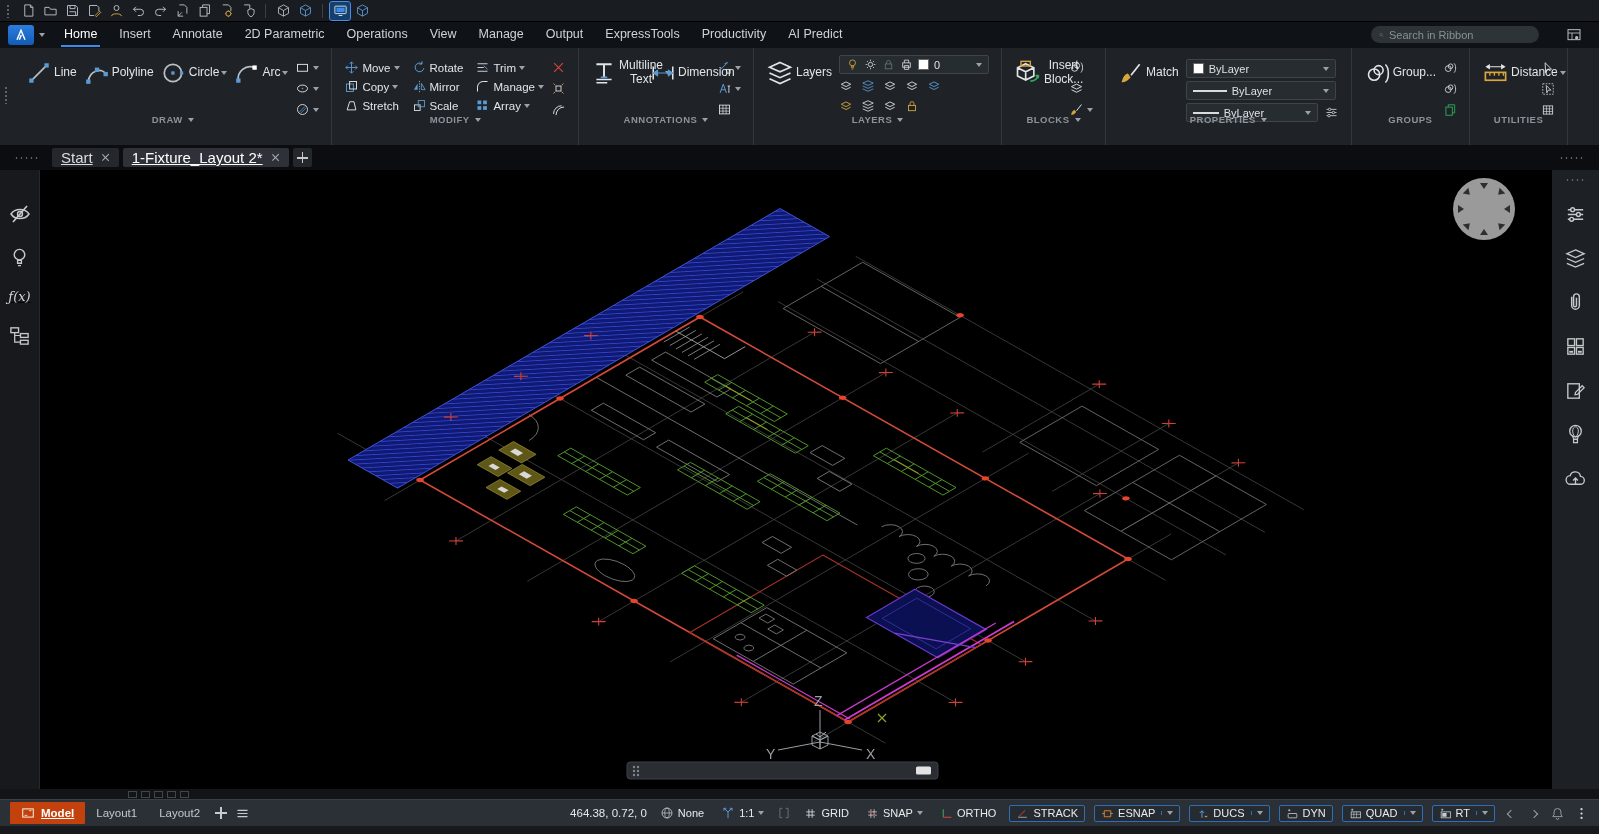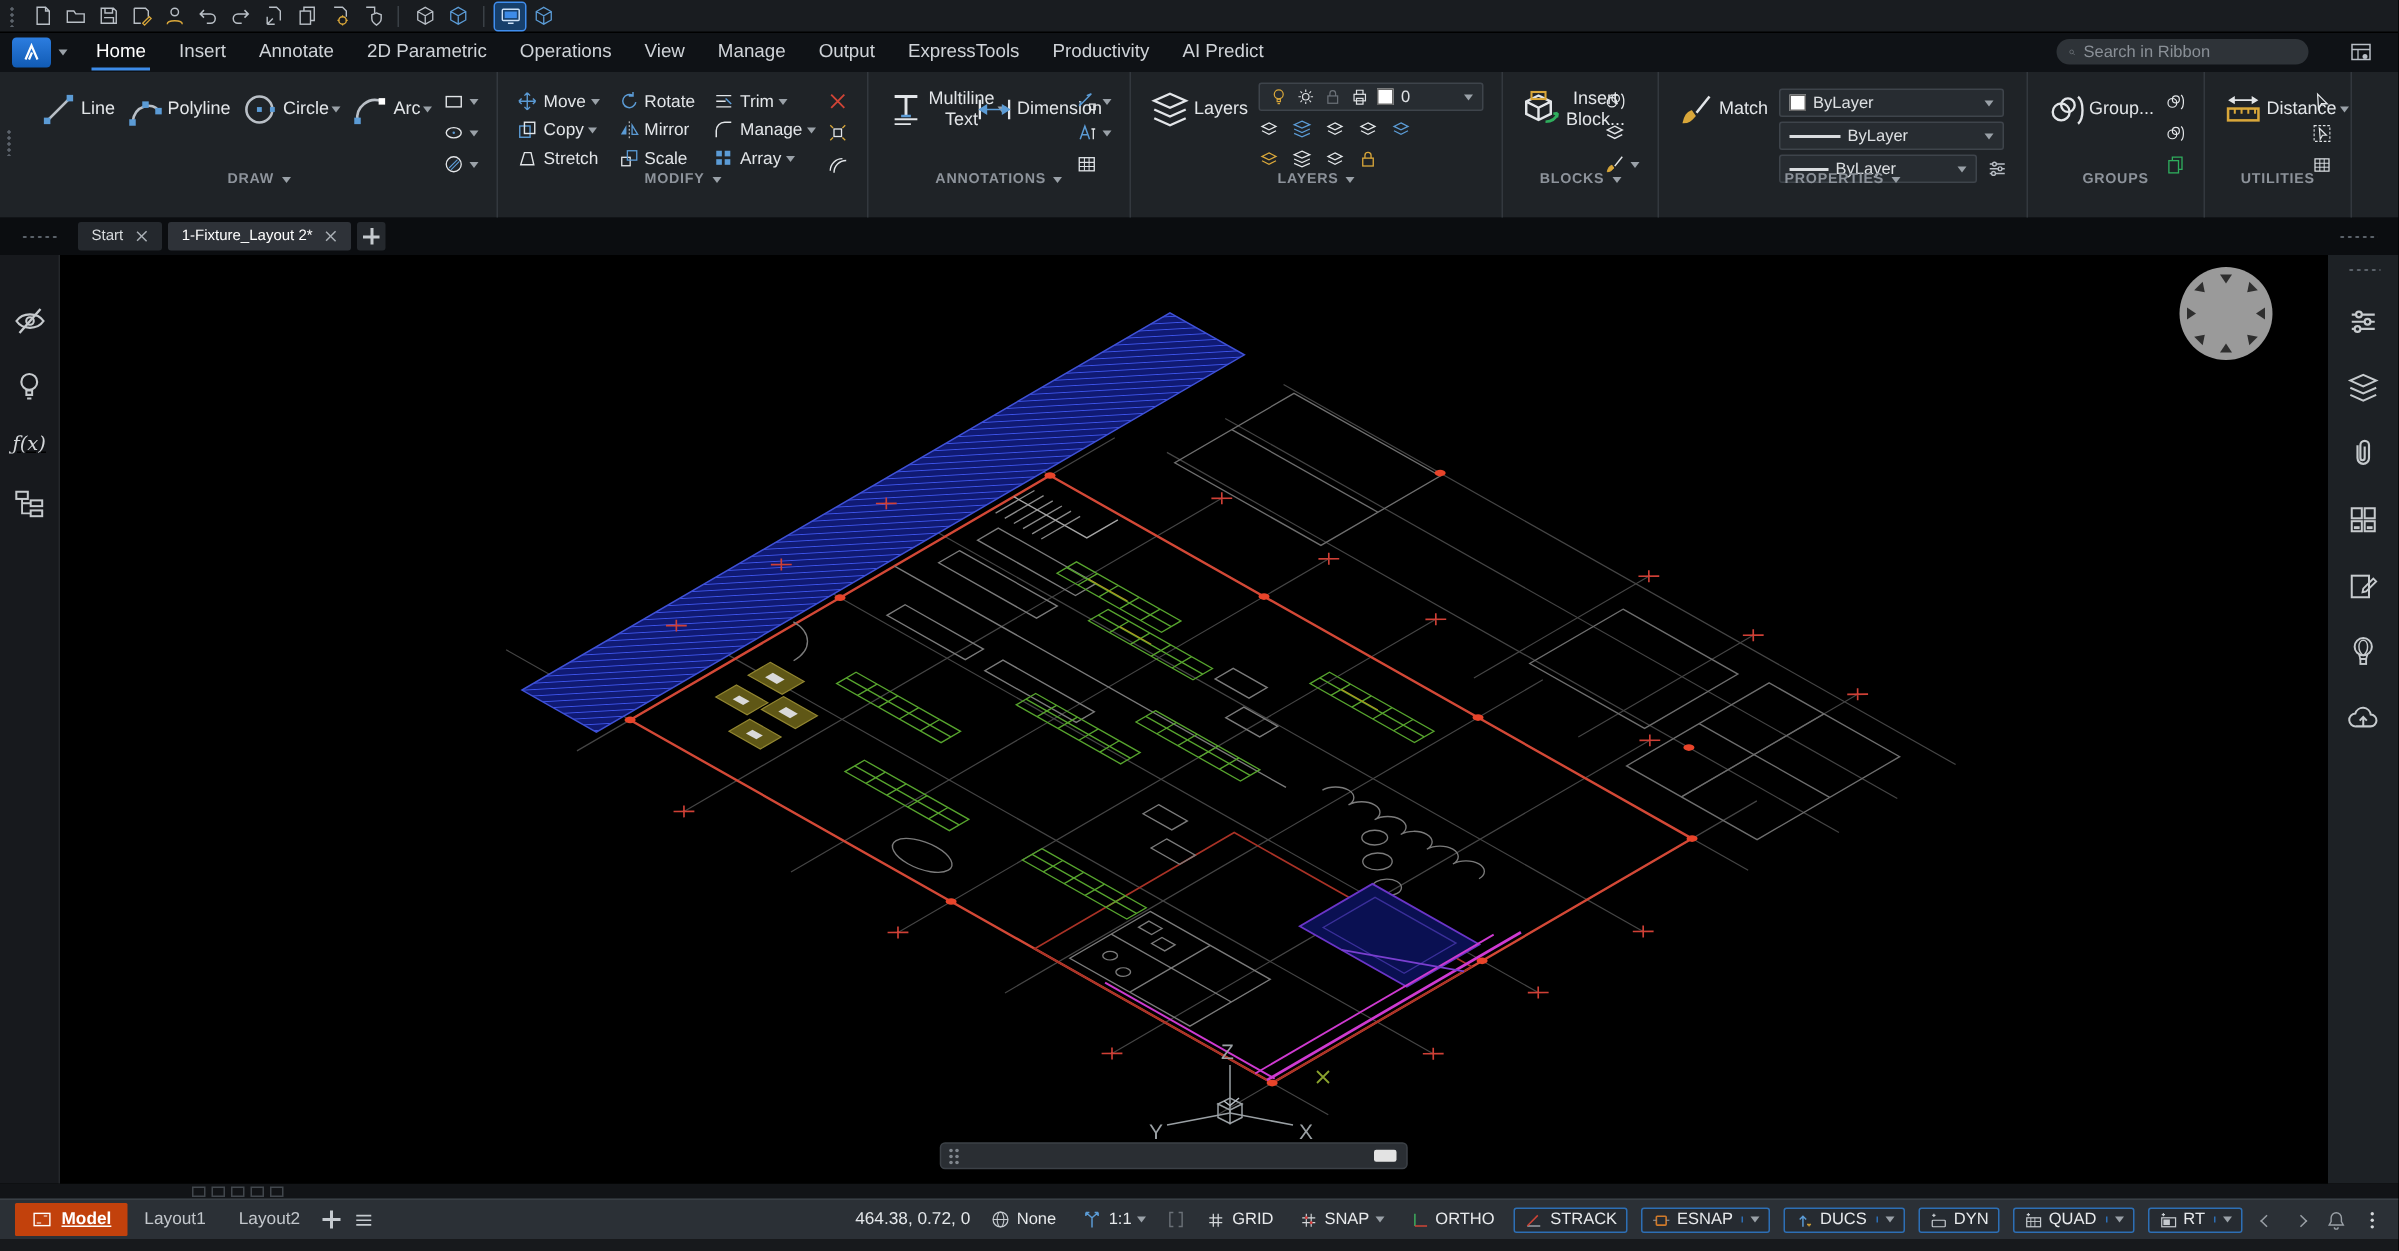--- a/index.html
+++ b/index.html
@@ -40,21 +40,21 @@
   .modgrid { display:grid; grid-template-columns:auto auto auto; column-gap:12px; row-gap:2px; padding-top:4px; }
   .boxfield { display:flex; align-items:center; gap:5px; width:150px; height:19px; background:#272c31; border:1px solid #3e444b; border-radius:2px; padding:0 6px; font-size:11px; color:#dde0e3; }
   .boxfield .sp { flex:1; }
   .swatch { width:11px; height:11px; background:#fff; border:1px solid #666; }
   .lineglyph { width:34px; height:2px; background:#d9dcdf; }
   .lyrgrid { display:grid; grid-template-columns:repeat(5,22px); row-gap:3px; padding-top:3px; }
 
   
   .doctabs { height:25px; background:#0b0d10; display:flex; align-items:center; gap:4px; padding:0 6px; }
   .railhandle { width:26px; height:4px; background-image:radial-gradient(#5c636b 1px, transparent 1.2px); background-size:5px 4px; margin:0 8px; }
-  .dtab { height:19px; background:#24282d; display:flex; align-items:center; gap:8px; padding:0 9px; font-size:10px; color:#d9dcdf; border-radius:2px; }
+  .dtab { height:19px; background:#24282d; display:flex; align-items:center; gap:8px; padding:0 9px; font-size:15px; color:#d9dcdf; border-radius:2px;text-decoration:underline; }
   .dtab.active { background:#2e3238; color:#fff; }
   .xglyph { position:relative; width:9px; height:9px; }
   .xglyph::before,.xglyph::after { content:""; position:absolute; left:4px; top:0; width:1.4px; height:9px; background:#aab0b6; }
   .xglyph::before { transform:rotate(45deg); } .xglyph::after { transform:rotate(-45deg); }
   .plustab { width:19px; height:19px; background:#24282d; border-radius:2px; position:relative; }
   .plustab::before,.plustab::after { content:""; position:absolute; background:#c6cbd0; }
   .plustab::before { left:4px; top:9px; width:11px; height:1.5px; }
   .plustab::after { left:9px; top:4px; width:1.5px; height:11px; }
 
   

